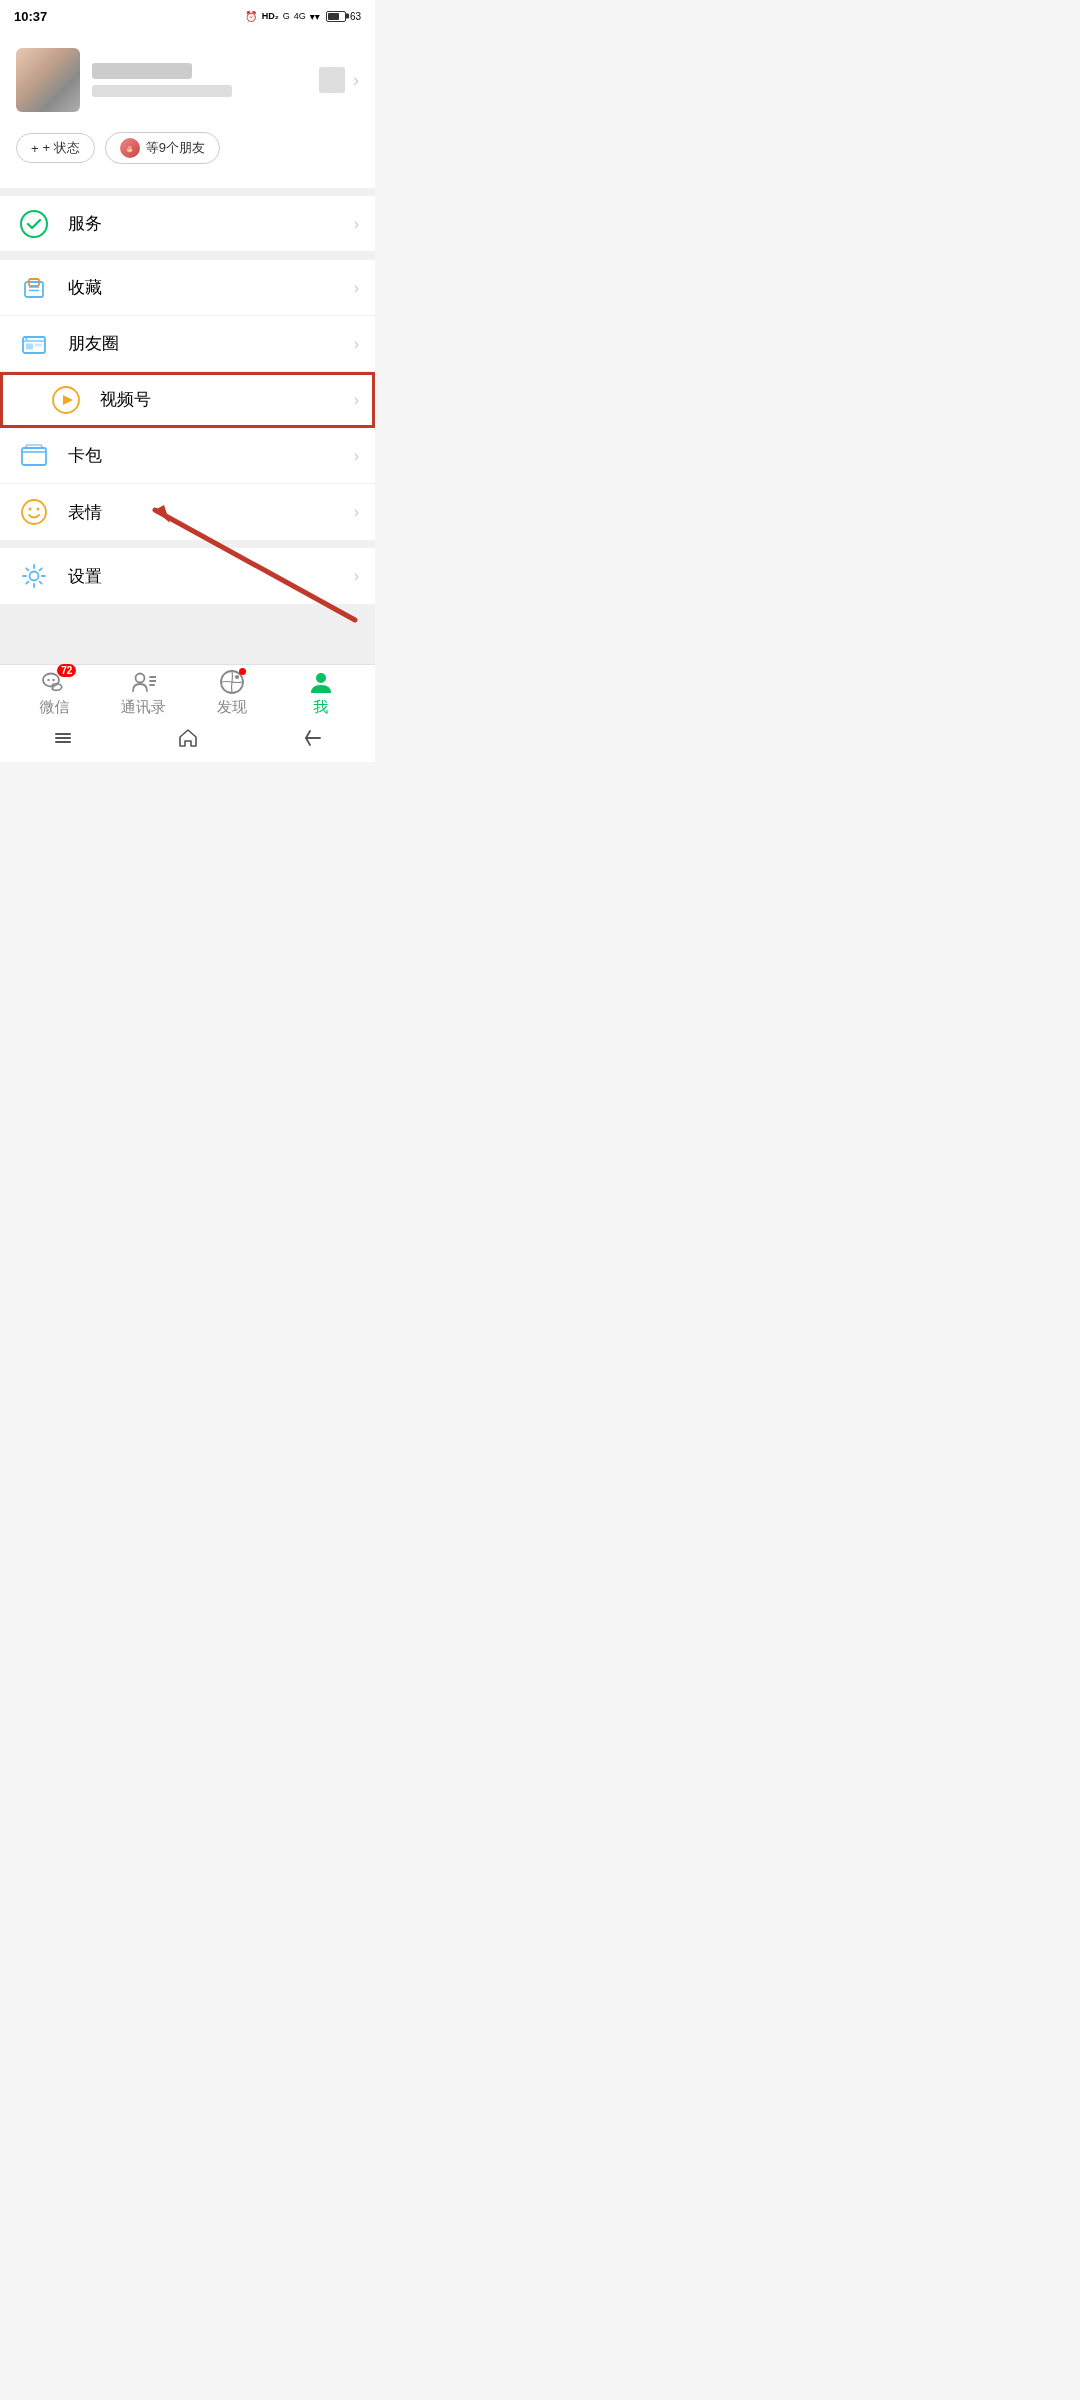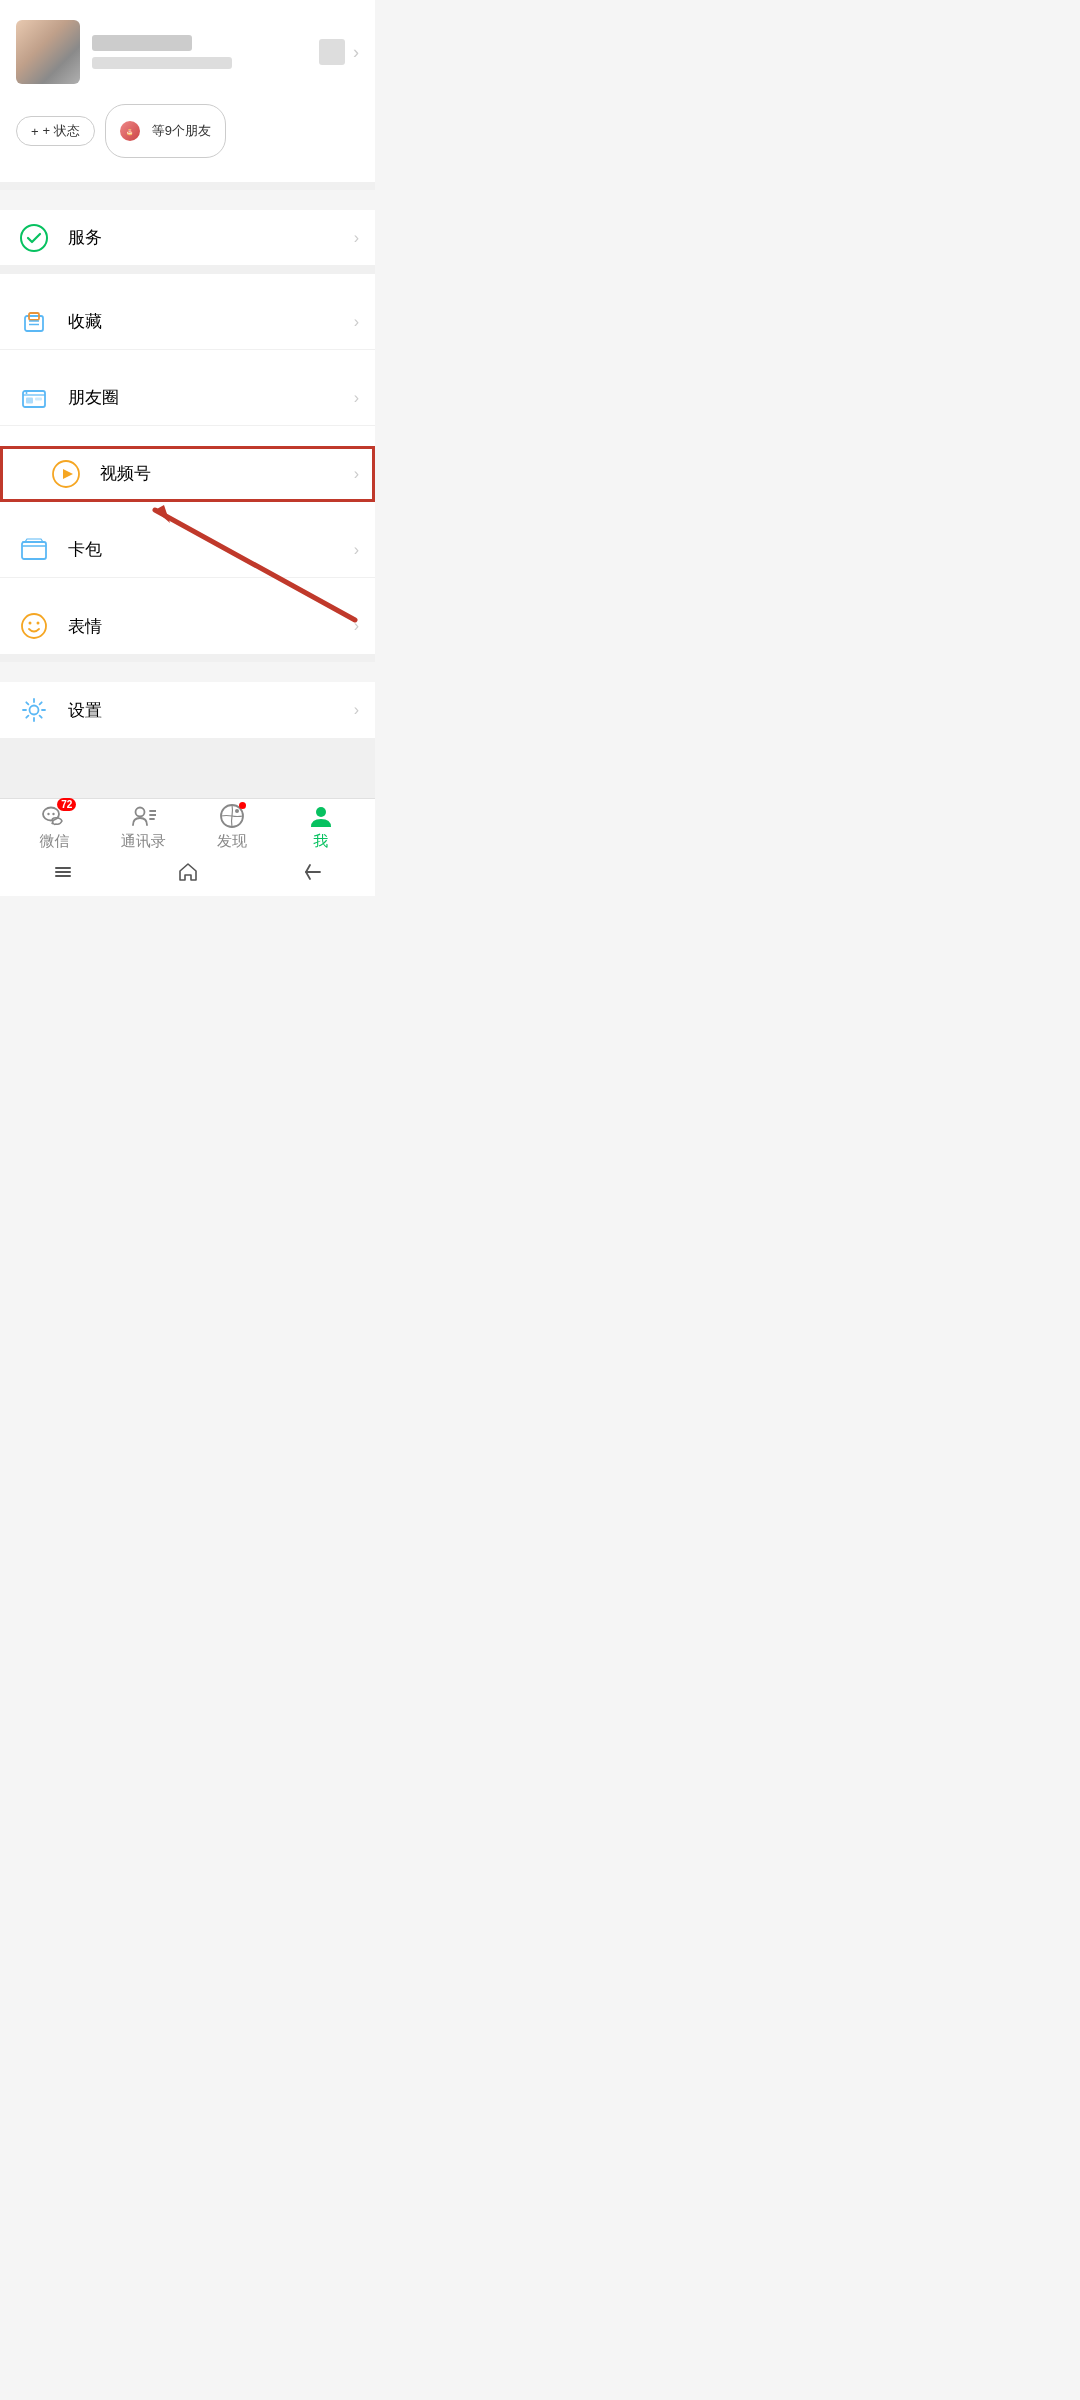--- a/index.html
+++ b/index.html
@@ -129,24 +129,24 @@
       border-radius: 20px;
       padding: 5px 14px;
       font-size: 13px;
       color: #333;
       background: #fff;
       cursor: pointer;
     }
     .btn-friends {
       display: flex;
       align-items: center;
-      gap: 12px;
+      gap: 6px;
       border: 1px solid #ccc;
       border-radius: 20px;
-      padding: 16px 14px;
+      padding: 5px 14px;
       font-size: 13px;
       color: #333;
       background: #fff;
       cursor: pointer;
     }
     .friends-avatar {
       width: 20px;
       height: 20px;
       border-radius: 50%;
       background: linear-gradient(135deg, #e88, #c44);
@@ -170,21 +170,20 @@
     }
     .menu-item {
       display: flex;
       align-items: center;
       padding: 0 16px;
       height: 56px;
       background: #fff;
       border-bottom: 0.5px solid #f0f0f0;
       cursor: pointer;
       position: relative;
-      margin-top: 20px;
     }
     .menu-item:last-child {
       border-bottom: none;
     }
     .menu-icon-wrap {
       width: 36px;
       height: 36px;
       display: flex;
       align-items: center;
       justify-content: center;
@@ -326,20 +325,34 @@
       height: 833px;
       pointer-events: none;
       z-index: 100;
     }
   </style>
 </head>
 <body>
 
 <div class="page-wrapper">
 
+  <div class="status-bar">
+    <span class="status-left">10:37</span>
+    <div class="status-right">
+      <span>⏰</span>
+      <span style="font-size:9px;font-weight:bold;">HD₂</span>
+      <span style="font-size:9px;">G</span>
+      <span style="font-size:9px;">4G</span>
+      <span>▾▾</span>
+      <div class="battery-icon">
+        <div class="battery-fill"></div>
+      </div>
+      <span style="font-size:10px;">63</span>
+    </div>
+  </div>
 
   <div class="profile-section">
     <div class="profile-row">
       <div class="profile-left">
         <div class="avatar-placeholder"></div>
         <div class="profile-info">
           <div class="profile-name-bar"></div>
           <div class="profile-id-bar"></div>
         </div>
       </div>

